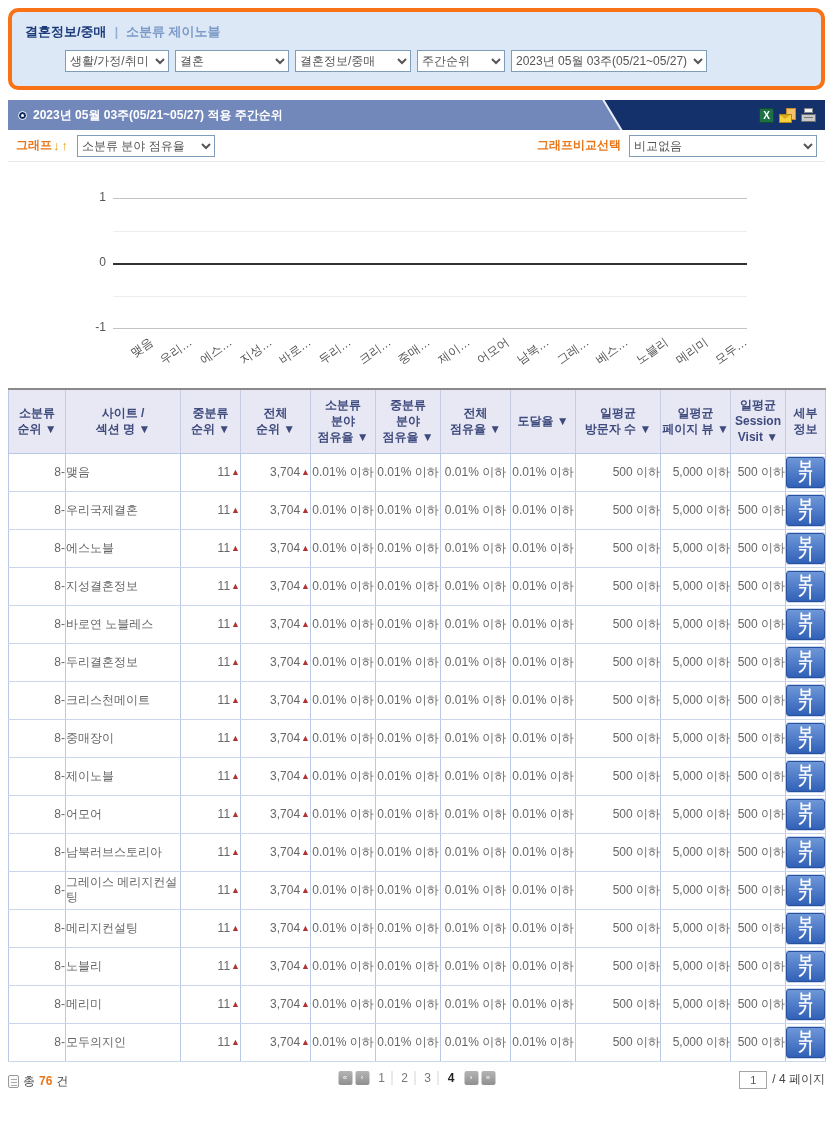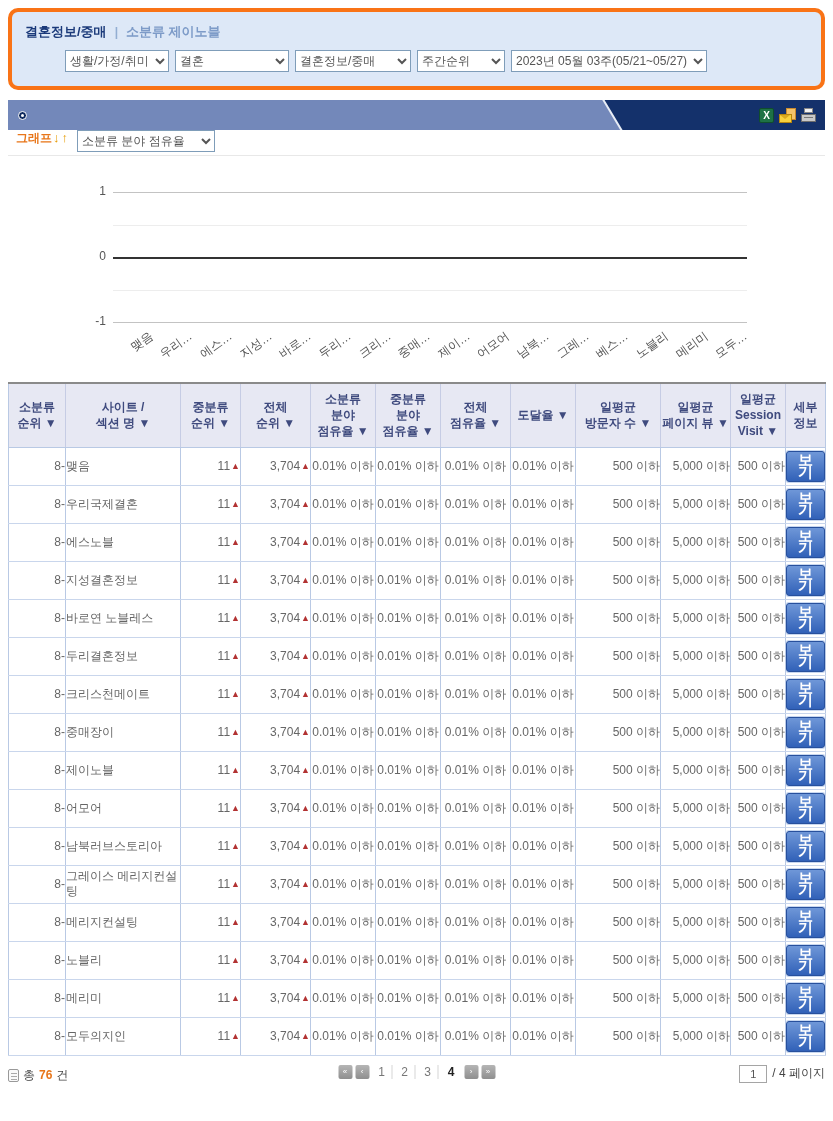--- a/index.html
+++ b/index.html
@@ -47,21 +47,21 @@
   .icon-mail { position:relative; width:17px; height:15px; cursor:pointer; }
   .icon-mail .sheet { position:absolute; right:0; top:0; width:10px; height:12px; background:#f5c46a; border:1px solid #c98a2e; }
   .icon-mail .env { position:absolute; left:0; bottom:0; width:13px; height:9px; background:#f8d13e; border:1px solid #b8860b; }
   .icon-mail .env::after { content:''; position:absolute; left:0; top:0; border-left:5px solid transparent; border-right:5px solid transparent; border-top:4px solid #d9a81f; }
   .icon-print { position:relative; width:16px; height:15px; cursor:pointer; }
   .icon-print .paper { position:absolute; left:3px; top:0; width:9px; height:5px; background:#f2f2f2; border:1px solid #888; }
   .icon-print .pbody { position:absolute; left:0; bottom:1px; width:15px; height:8px; background:#c9c9c9; border:1px solid #6e6e6e; }
   .icon-print .pbody::after{ content:''; position:absolute; left:2px; top:2px; width:9px; height:1px; background:#777; }
 
   
-  .graph-controls { display:flex; align-items:flex-start; height:26px; padding:0 8px; border-bottom:1px solid #e8e8e8; }
+  .graph-controls { display:flex; align-items:center; height:32px; padding:0 8px; border-bottom:1px solid #e8e8e8; }
   .orange-label { color:#e8761a; font-weight:bold; font-size:12px; }
   .gc-arrow { font-weight:bold; font-size:13px; color:#e69a00; cursor:pointer; margin:0 1px; }
   .gc-sel1 { width:138px; margin-left:8px; }
   .gc-right { margin-left:auto; display:flex; align-items:center; gap:8px; }
   .gc-sel2 { width:188px; }
 
   
   .chart { position:relative; height:224px; background:#fff; }
   .plot { position:absolute; left:105px; top:36px; width:634px; height:130px; }
   .gridline { position:absolute; left:0; right:0; height:1px; }
@@ -136,20 +136,21 @@
         <select class="sel-4"><option>주간순위</option></select>
         <select class="sel-5"><option>2023년  05월  03주(05/21~05/27)</option></select>
       </div>
   </div>
 
   <div class="title-bar">
     <div class="title-left"></div>
     <div class="title-diag"></div>
     <div class="title-text-wrap">
       <span class="bullet-icon"></span>
+      <span class="title-text">2023년  05월  03주(05/21~05/27) 적용 주간순위</span>
     </div>
     <div class="title-icons">
       <span class="icon-excel">X</span>
       <span class="icon-mail">
           <span class="sheet"></span>
           <span class="env"></span>
         </span>
       <span class="icon-print">
           <span class="paper"></span>
           <span class="pbody"></span>
@@ -157,20 +158,26 @@
     </div>
   </div>
 
   <div class="graph-controls">
     <span class="orange-label">그래프</span>
     <span class="gc-arrow">↓</span>
     <span class="gc-arrow">↑</span>
     <select class="gsel gc-sel1">
       <option>소분류 분야 점유율</option>
     </select>
+    <div class="gc-right">
+      <span class="orange-label">그래프비교선택</span>
+      <select class="gsel gc-sel2">
+        <option>비교없음</option>
+      </select>
+    </div>
   </div>
 
   <div class="chart">
     <div class="plot" id="chart-plot">
         <div class="gridline gl-minor" style="top: 32.5px;"></div>
         <div class="gridline gl-minor" style="top: 97.5px;"></div>
         <div class="gridline gl-major" style="top: 0px;"></div>
         <div class="gridline gl-zero" style="top: 65px;"></div>
         <div class="gridline gl-major" style="top: 130px;"></div>
       </div>

